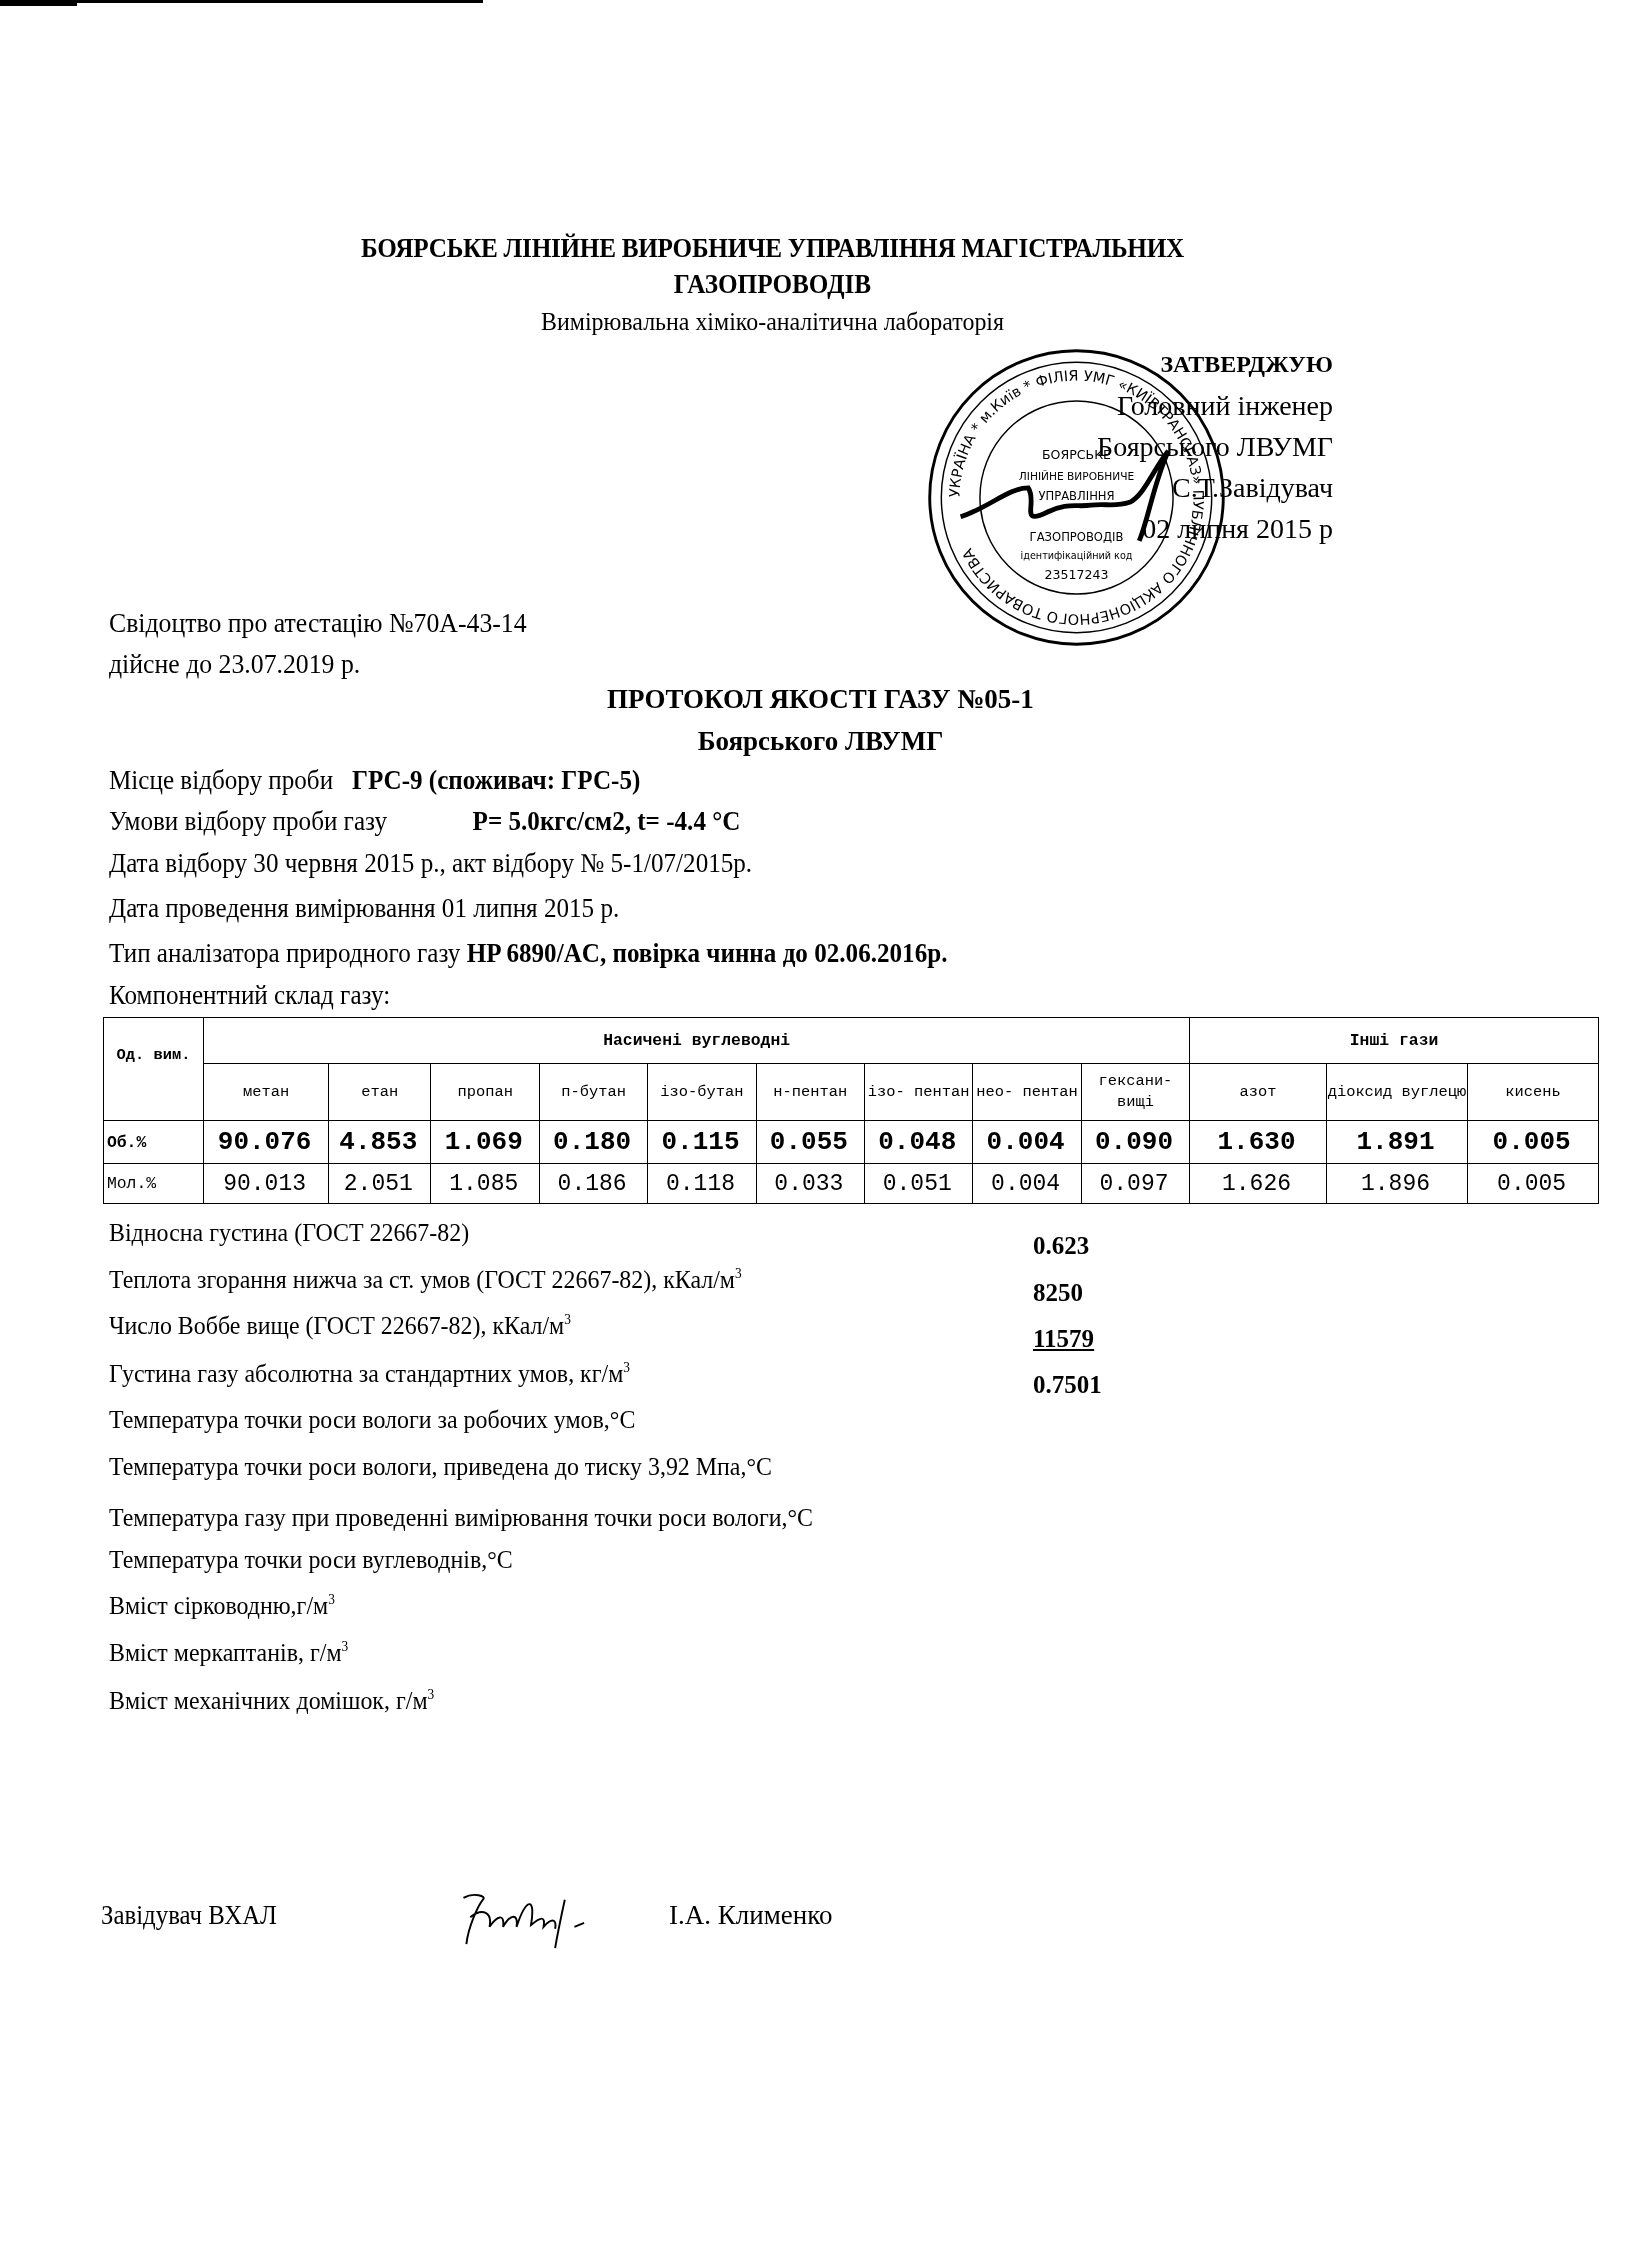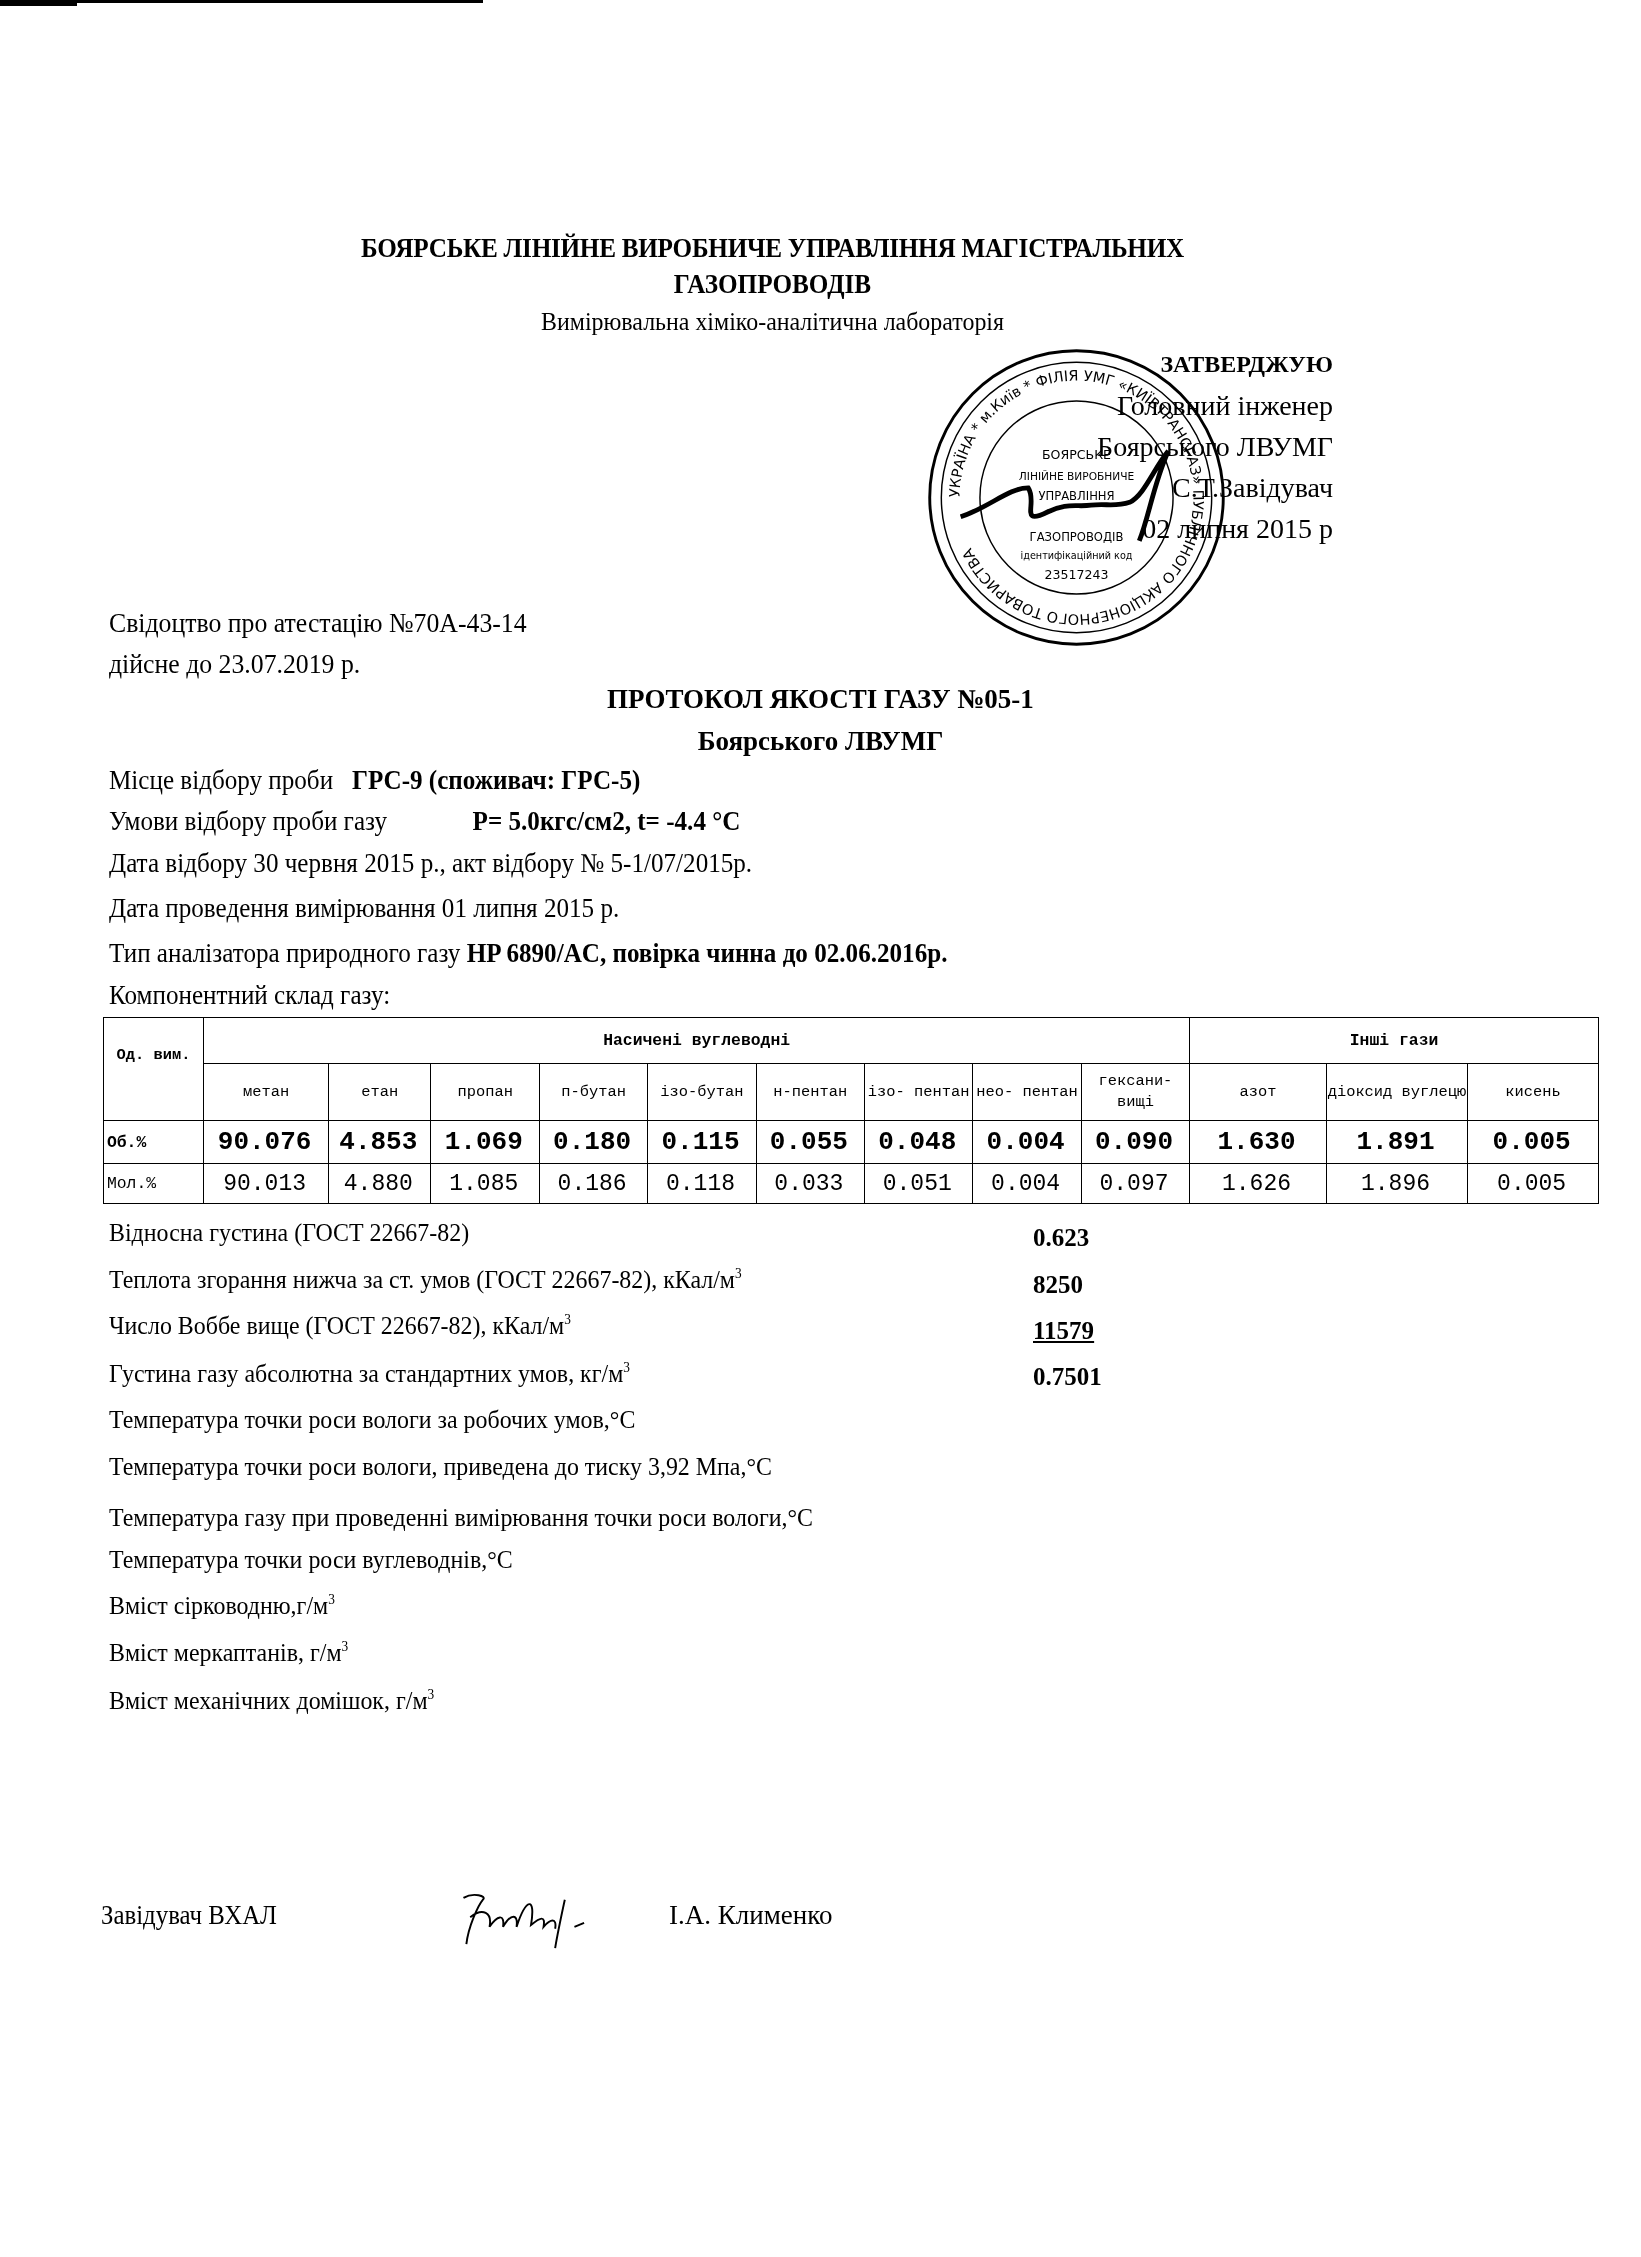--- a/index.html
+++ b/index.html
@@ -20,21 +20,21 @@
   .b { font-weight:bold; }
   table.comp { position:absolute; left:103px; top:1017px; width:1496px; border-collapse:collapse; font-family:Liberation Mono, monospace; }
   table.comp td { border:1.9px solid #000; text-align:center; padding:0; }
   .th-unit { width:84px; font-weight:bold; font-size:15.4px; vertical-align:top; padding-top:25px !important; line-height:25px; }
   .th-group { height:45px; font-weight:bold; font-size:16.4px; }
   .th-comp { height:56px; font-size:15.4px; line-height:21px; }
   .row-ob td { height:42px; font-size:26px; font-weight:bold; text-align:right; padding-right:2.9px !important; }
   .row-mol td { height:39px; font-size:23px; text-align:right; padding-right:2.9px !important; }
   .row-ob td.unit, .row-mol td.unit { text-align:left; font-size:16.4px; padding-left:2.9px !important; }
   .prop { left:109px; font-size:26px; transform:scaleX(0.92); transform-origin:left; }
-  .pval { left:1033px; font-size:25px; font-weight:bold; }
+  .pval { left:1033px; font-size:25px; font-weight:bold;margin-top:8px; }
   sup { font-size:14.5px; }
   .sign { left:101px; top:1900px; font-size:27px; transform:scaleX(0.92); transform-origin:left; }
   .signname { left:669px; top:1900px; font-size:27px; }
   .sigsvg { position:absolute; left:449px; top:1888px; width:193px; height:68px; }
 </style>
 </head>
 <body>
 
 <div class="topline"></div>
 <div class="topline2"></div>
@@ -138,21 +138,21 @@
     <td>0.048</td>
     <td>0.004</td>
     <td>0.090</td>
     <td>1.630</td>
     <td>1.891</td>
     <td>0.005</td>
   </tr>
   <tr class="row-mol">
     <td class="unit">Мол.%</td>
     <td>90.013</td>
-    <td>4.880</td>
+    <td>2.051</td>
     <td>1.085</td>
     <td>0.186</td>
     <td>0.118</td>
     <td>0.033</td>
     <td>0.051</td>
     <td>0.004</td>
     <td>0.097</td>
     <td>1.626</td>
     <td>1.896</td>
     <td>0.005</td>

